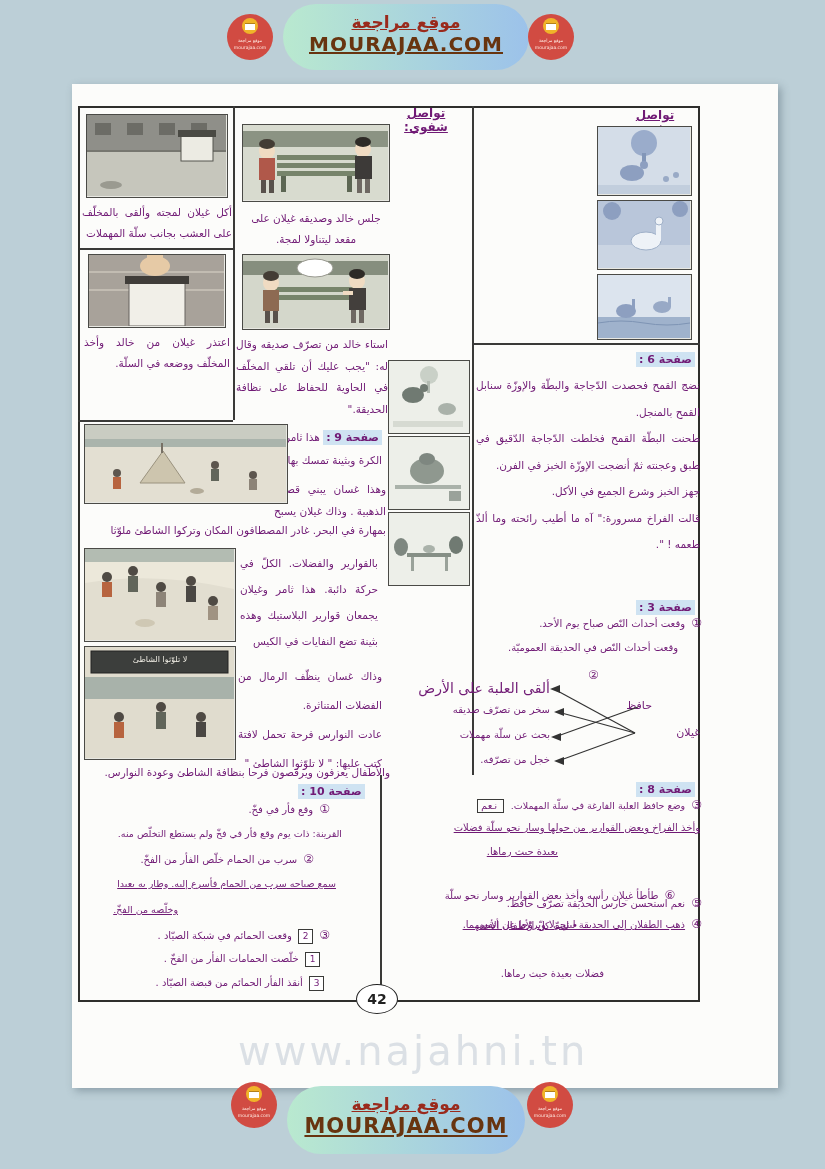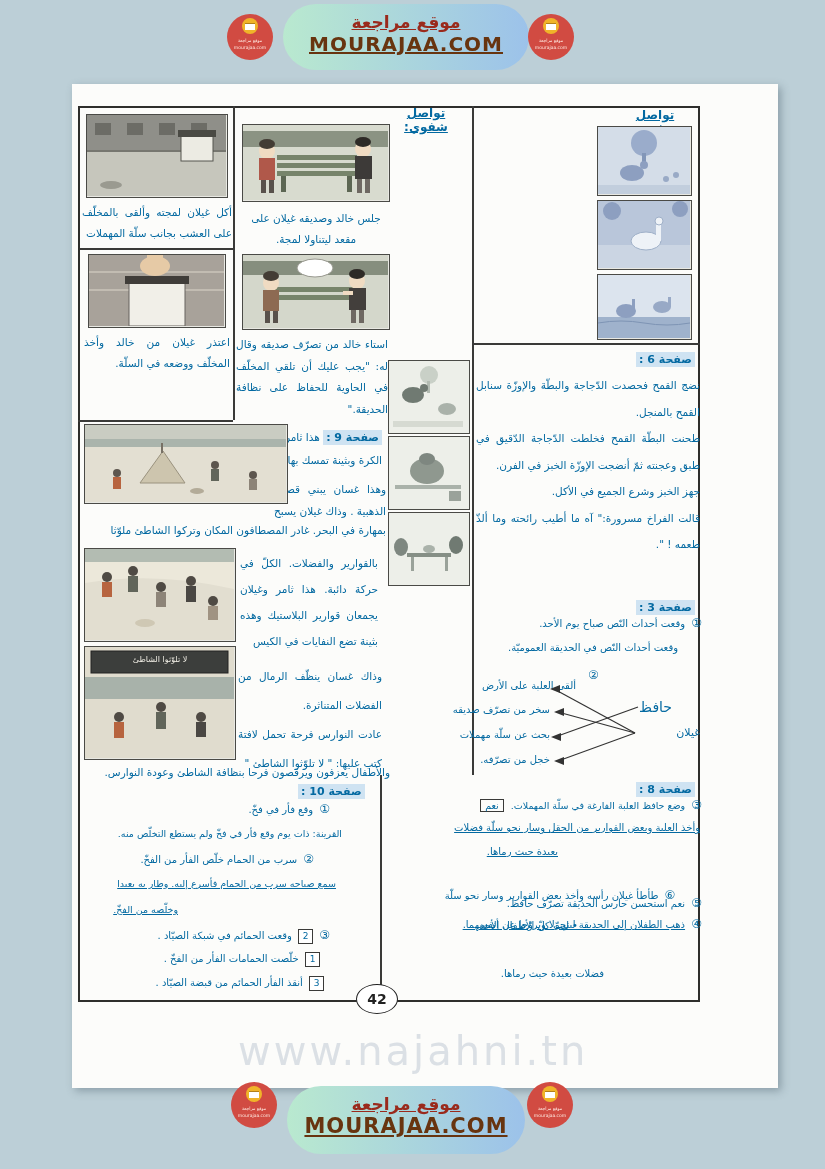--- a/index.html
+++ b/index.html
@@ -5,30 +5,30 @@
   html,body{margin:0;padding:0;}
   #canvas{position:relative;width:825px;height:1169px;background:#bccfd7;overflow:hidden;
           font-family:"DejaVu Sans",sans-serif;}
   .abs{position:absolute;}
   .page{position:absolute;left:72px;top:84px;width:706px;height:1004px;background:#fcfcfa;
         box-shadow:3px 3px 8px rgba(80,100,110,.45);z-index:1;}
   .frame{position:absolute;left:78px;top:106px;width:622px;height:896px;border:2px solid #2e2e2c;
          box-sizing:border-box;z-index:2;}
   .vline{position:absolute;width:1.5px;background:#3a3a38;z-index:2;}
   .hline{position:absolute;height:1.5px;background:#3a3a38;z-index:2;}
-  .ar{direction:rtl;color:#0369a1;z-index:3;font-family:"DejaVu Sans",sans-serif;}
+  .ar{direction:rtl;color:#701a75;z-index:3;font-family:"DejaVu Sans",sans-serif;}
   .jus{text-align:justify;}
   .pre{white-space:pre-line;}
   .nowrap{white-space:nowrap;}
   .hdr{font-weight:bold;font-size:12px;text-decoration:underline;text-align:center;}
   .hl{background:#cfe3f2;font-weight:bold;font-size:11px;padding:1px 3px;}
   .cnum{display:inline-block;font-size:12px;margin-left:3px;}
   .nbox{display:inline-block;border:1px solid #3a3a38;width:13px;height:13px;line-height:13px;
         text-align:center;font-size:9px;margin-left:3px;background:#fff;}
-  .yesbox{display:inline-block;border:1px solid #3a3a38;padding:0 4px;font-size:9.5px;margin-right:4px;}
+  .yesbox{display:inline-block;border:1px solid #3a3a38;padding:0 4px;font-size:9.5px;margin-right:4px;font-family:Liberation Mono, monospace;}
   .u{text-decoration:underline;}
   .pic{position:absolute;border:1.5px solid #4a4a46;box-sizing:border-box;overflow:hidden;z-index:3;background:#e8e8e2;}
   .pic svg{display:block;}
   .cap{font-size:10.5px;line-height:21px;}
   .pagenum{position:absolute;left:356px;top:984px;width:42px;height:30px;border:1.6px solid #222;
            border-radius:50%;background:#fff;z-index:4;text-align:center;line-height:28px;
            font-size:14px;font-weight:bold;color:#222;box-sizing:border-box;}
   .watermark{position:absolute;left:238px;top:1028px;font-size:40px;letter-spacing:3px;
              color:#dbe0e5;z-index:2;font-family:"DejaVu Sans",sans-serif;}
   
@@ -275,46 +275,46 @@
   <div class="abs ar" style="left:636px;top:596px;">
     <span class="hl">صفحة 3 :</span>
   </div>
   <div class="abs ar nowrap" style="left:462px;top:616px;width:240px;font-size:10px;">
     <span class="cnum">①</span>
     <span>وقعت أحداث النّص صباح يوم الأحد.</span>
   </div>
   <div class="abs ar nowrap" style="left:462px;top:642px;width:232px;padding-right:16px;box-sizing:border-box;font-size:10px;">وقعت أحداث النّص في الحديقة العموميّة.</div>
   <div class="abs ar" style="left:588px;top:668px;font-size:12px;">②</div>
 
-  <div class="abs ar nowrap" style="left:492px;top:680px;width:84px;font-size:10px;">ألقى العلبة على الأرض</div>
+  <div class="abs ar nowrap" style="left:466px;top:680px;width:84px;font-size:14px;">ألقى العلبة على الأرض</div>
   <div class="abs ar nowrap" style="left:470px;top:704px;width:80px;font-size:10px;">سخر من تصرّف صديقه</div>
   <div class="abs ar nowrap" style="left:468px;top:729px;width:82px;font-size:10px;">بحث عن سلّة مهملات</div>
   <div class="abs ar nowrap" style="left:470px;top:754px;width:80px;font-size:10px;">خجل من تصرّفه.</div>
-  <div class="abs ar" style="left:628px;top:699px;width:44px;font-size:14px;">حافظ</div>
+  <div class="abs ar" style="left:608px;top:699px;width:44px;font-size:11px;">حافظ</div>
   <div class="abs ar" style="left:652px;top:726px;width:48px;font-size:11px;">غيلان</div>
   <svg class="abs mline" style="left:546px;top:676px;" width="104" height="100">
     <line x1="89" y1="57" x2="8" y2="13" stroke="#333" stroke-width="1.2"></line>
     <line x1="89" y1="57" x2="12" y2="36" stroke="#333" stroke-width="1.2"></line>
     <line x1="92" y1="31" x2="9" y2="61" stroke="#333" stroke-width="1.2"></line>
     <line x1="89" y1="57" x2="12" y2="85" stroke="#333" stroke-width="1.2"></line>
     <polygon points="4,13 14,9 14,17" fill="#333"></polygon>
     <polygon points="8,36 18,32 18,40" fill="#333"></polygon>
     <polygon points="5,61 15,57 15,65" fill="#333"></polygon>
     <polygon points="8,85 18,81 18,89" fill="#333"></polygon>
   </svg>
 
   <div class="abs ar" style="left:636px;top:778px;">
     <span class="hl">صفحة 8 :</span>
   </div>
   <div class="abs ar nowrap" style="left:470px;top:798px;width:232px;font-size:9.5px;">
     <span class="cnum">③</span>
     <span>وضع حافظ العلبة الفارغة في سلّة المهملات.</span>
     <span class="yesbox">نعم</span>
   </div>
-  <div class="abs ar nowrap u" style="left:402px;top:822px;width:298px;font-size:10px;">وأخذ العلبة وبعض القوارير من الحقل وسار نحو سلّة فضلات</div>
+  <div class="abs ar nowrap u" style="left:402px;top:822px;width:298px;font-size:10px;">وأخذ الفراخ وبعض القوارير من حولها وسار نحو سلّة فضلات</div>
   <div class="abs ar nowrap u" style="left:466px;top:846px;width:92px;font-size:10px;">بعيدة حيث رماها.</div>
   <div class="abs ar nowrap" style="left:400px;top:870px;width:302px;font-size:10px;margin-top:47px;">
     <span class="cnum">④</span>
     <span class="u">ذهب الطفلان إلى الحديقة ليتجوّلا ويروّحا عن أنفسهما.</span>
   </div>
   <div class="abs ar nowrap" style="left:456px;top:896px;width:246px;font-size:10px;">
     <span class="cnum">⑤</span>
     <span>نعم استحسن حارس الحديقة تصرّف حافظ.</span>
   </div>
   <div class="abs ar nowrap" style="left:468px;top:920px;width:110px;font-size:10px;">• ليت كلّ الأطفال الأحد.</div>

